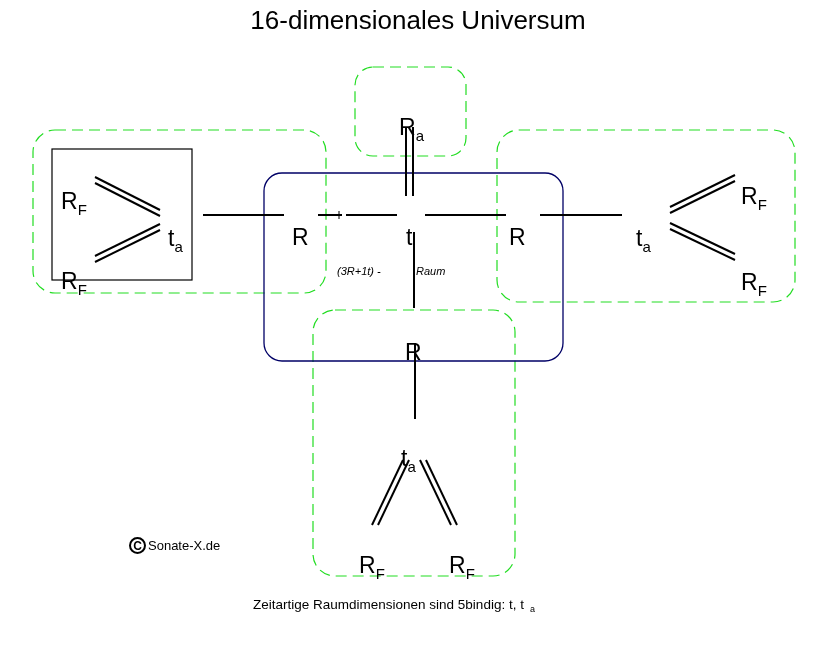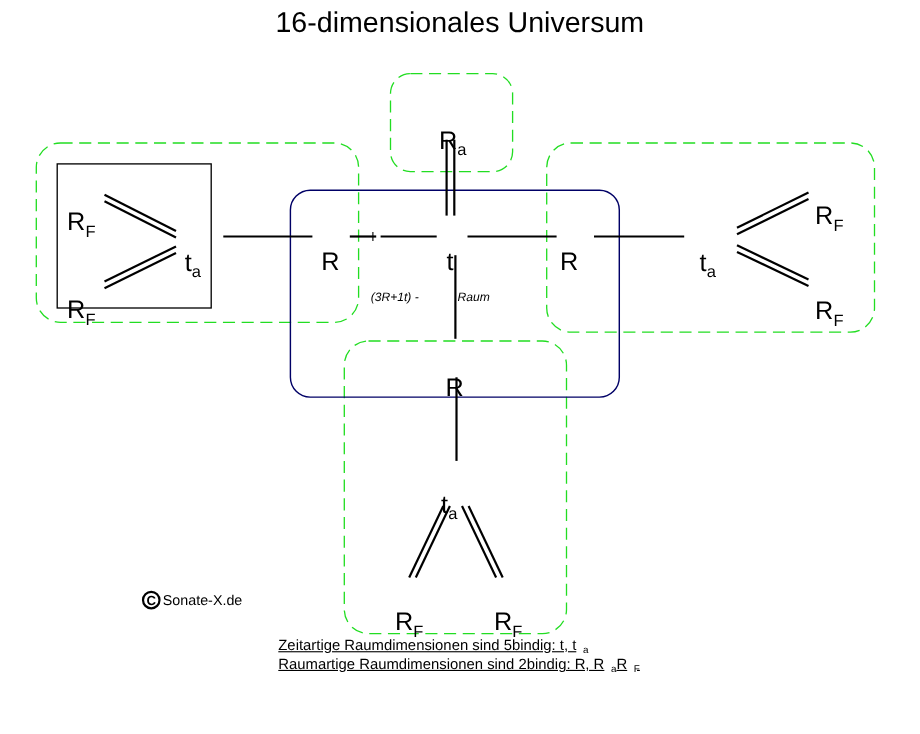--- a/index.html
+++ b/index.html
@@ -7,21 +7,21 @@
          font-family: "Liberation Sans", sans-serif; color: #000; }
   #canvas { position: absolute; left: 0; top: 0; width: 836px; height: 667px; }
   .title { position: absolute; left: 0; width: 836px; top: 5px; text-align: center;
            font-size: 26px; font-family: "Liberation Sans", sans-serif; }
   .lbl { position: absolute; font-size: 23px; line-height: 1; white-space: nowrap; margin-top: 21px; }
   .lbl sub { font-size: 15px; vertical-align: baseline; position: relative; top: 6px; }
   .sublbl { position: absolute; font-size: 11px; white-space: nowrap; font-style: italic; }
   .credit { position: absolute; left: 129px; top: 537px; font-size: 13px; display: flex; align-items: center; gap: 2px; }
   .copy { width: 17px; height: 17px; border: 2px solid #000; border-radius: 50%; box-sizing: border-box;
           font-size: 12px; font-weight: bold; display: inline-flex; align-items: center; justify-content: center; line-height: 1; }
-  .notes { position: absolute; left: 253px; top: 579px; font-size: 13.5px; line-height: 16px; text-decoration: underline; }
+  .notes { position: absolute; left: 253px; top: 597px; font-size: 13.5px; line-height: 16px; }
   .notes .sm { font-size: 9px; position: relative; top: 3px; margin-left: 6px; }
 </style>
 </head>
 <body>
 
 <svg id="canvas" width="836" height="667" viewBox="0 0 836 667">
 
   <rect x="33" y="130" width="293" height="163" rx="22" fill="none" stroke="#22dd22" stroke-width="1.2" stroke-dasharray="11,6"></rect>
   <rect x="355" y="67" width="111" height="89" rx="18" fill="none" stroke="#22dd22" stroke-width="1.2" stroke-dasharray="11,6"></rect>
   <rect x="497" y="130" width="298" height="172" rx="22" fill="none" stroke="#22dd22" stroke-width="1.2" stroke-dasharray="11,6"></rect>
@@ -82,14 +82,13 @@
 <div class="lbl" style="left:359px;top:533px;"><span>R</span><sub>F</sub></div>
 <div class="lbl" style="left:449px;top:533px;"><span>R</span><sub>F</sub></div>
 
 <div class="credit">
   <span class="copy">C</span>
   <span>Sonate-X.de</span>
 </div>
 
 <div class="notes">
   <div><span>Zeitartige Raumdimensionen sind 5bindig: t, t</span><span class="sm">a</span></div>
-  <div><span>Raumartige Raumdimensionen sind 2bindig: R, R</span><span class="sm">a</span><span>R</span><span class="sm">F</span></div>
 </div>
 
 </body></html>

